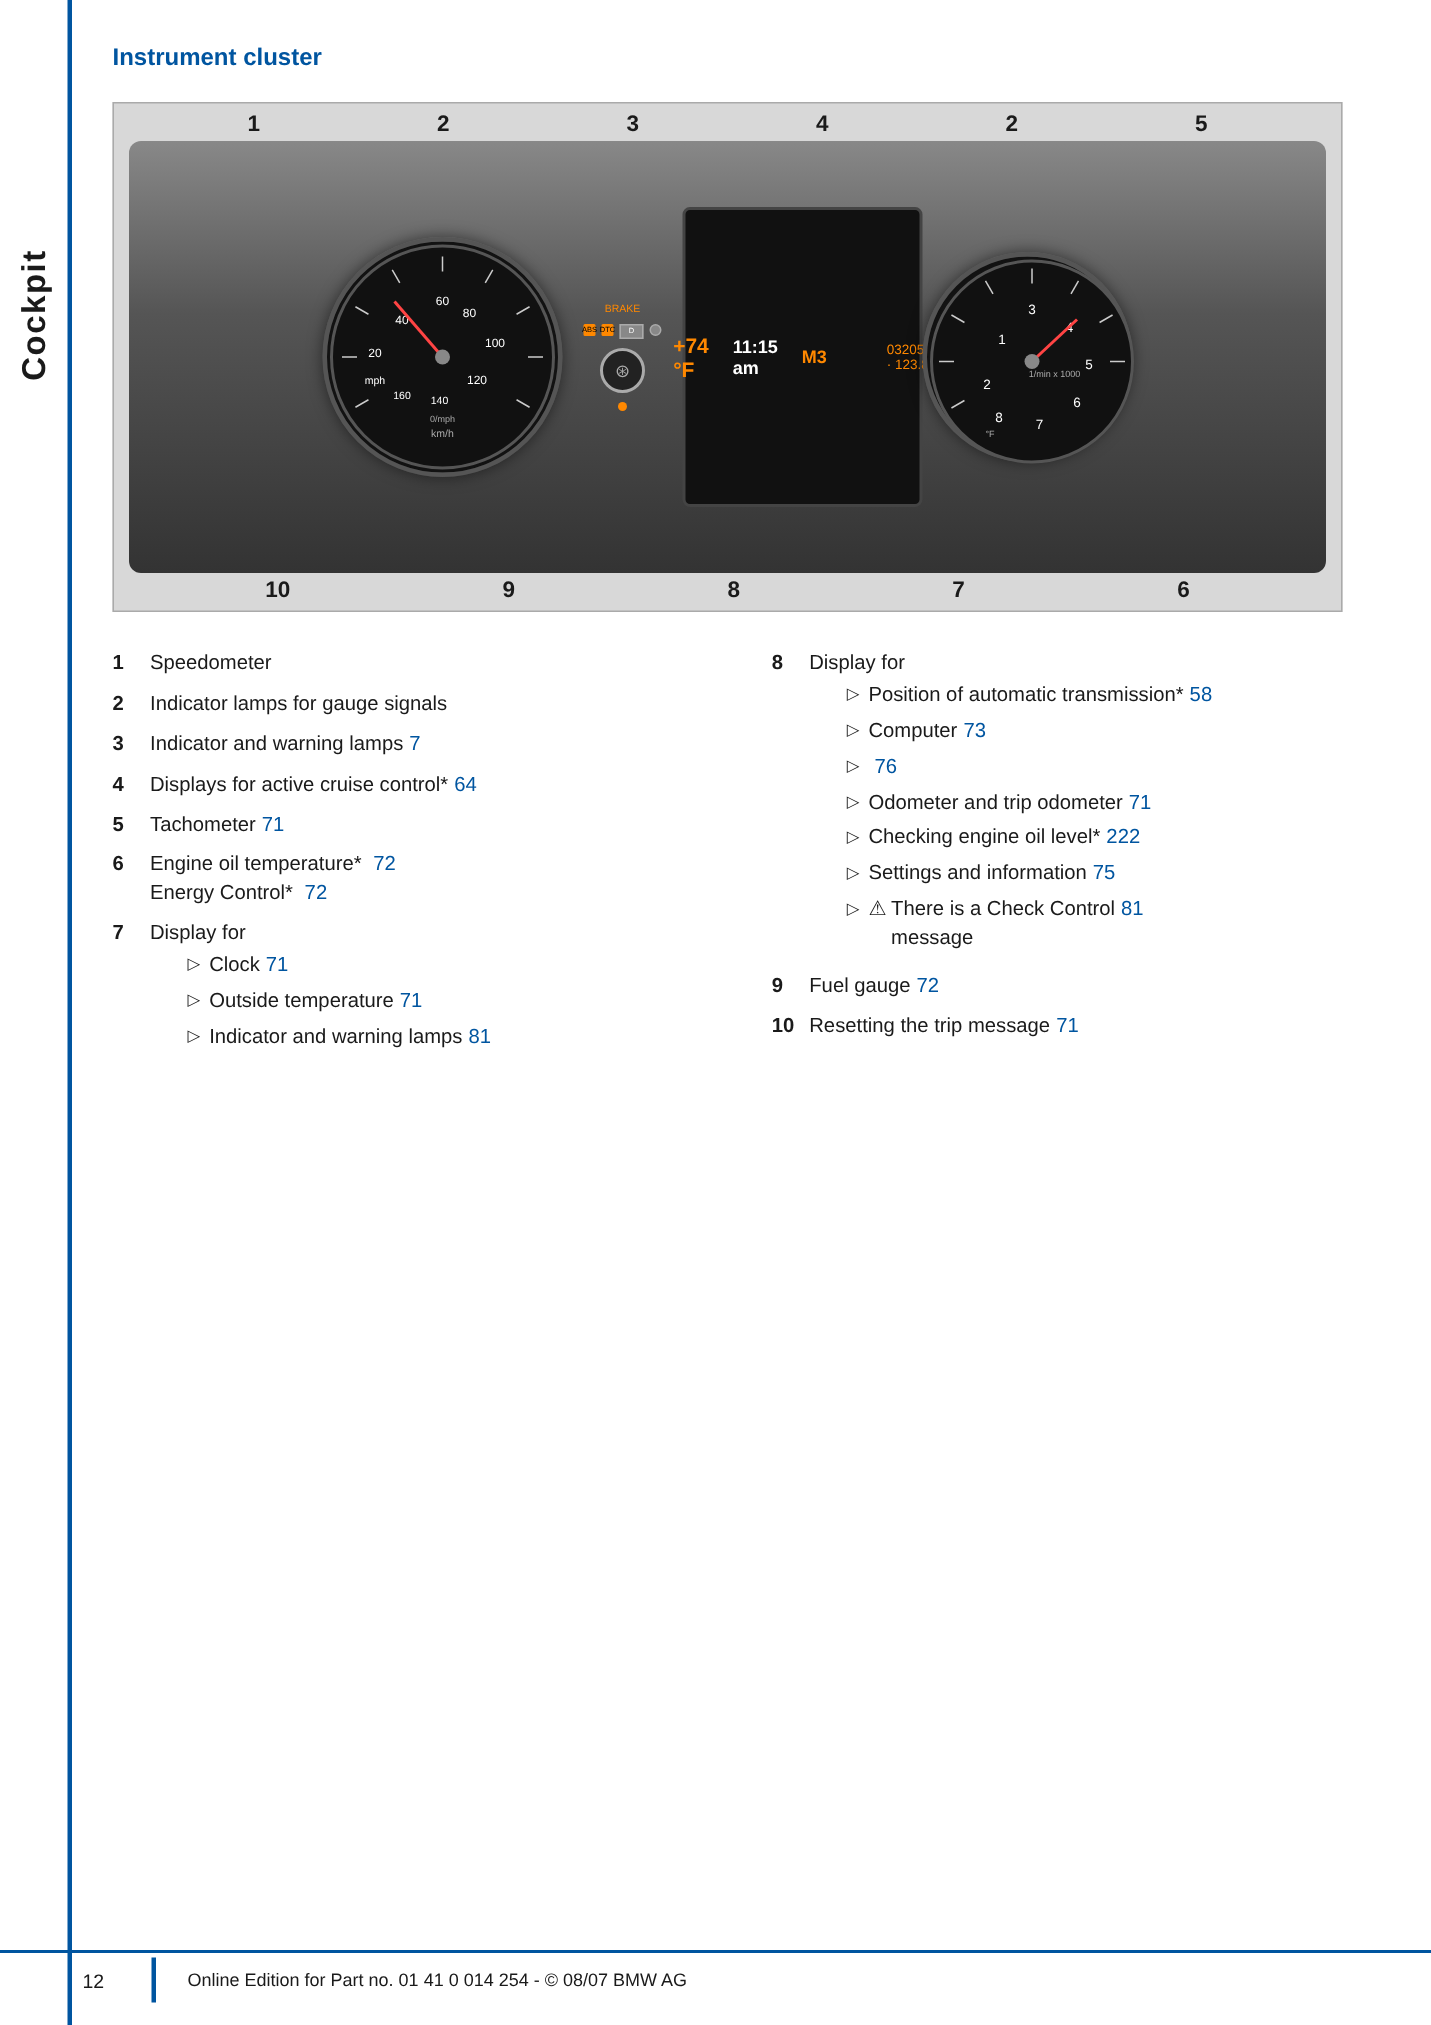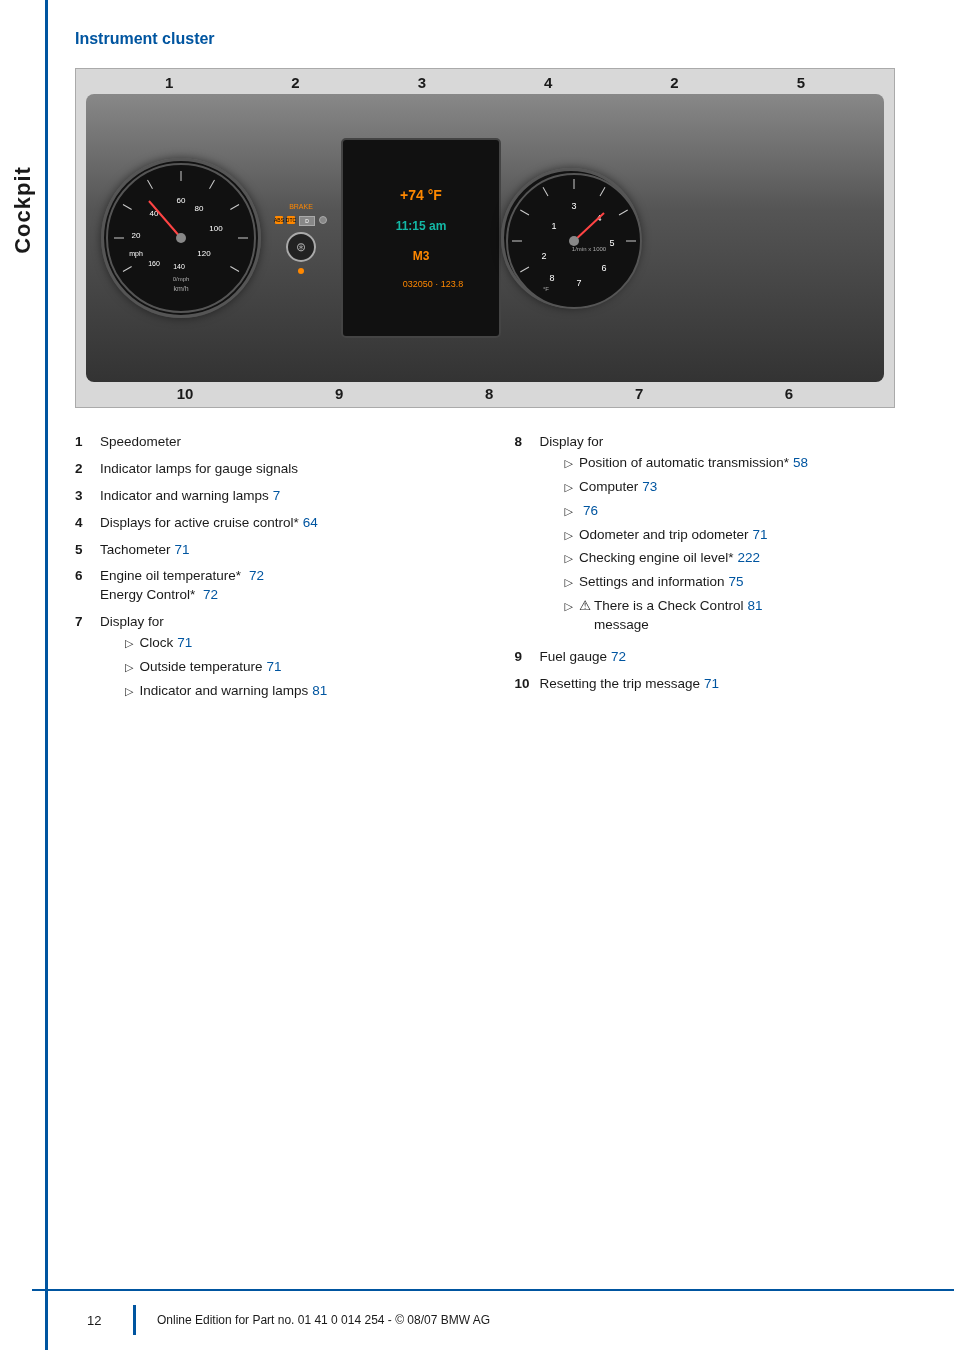--- a/index.html
+++ b/index.html
@@ -102,21 +102,21 @@
     .cluster-bg {
       position: absolute;
       top: 25px;
       left: 10px;
       right: 10px;
       bottom: 25px;
       background: linear-gradient(180deg, #888 0%, #555 40%, #333 100%);
       border-radius: 8px;
       display: flex;
       align-items: center;
-      justify-content: flex-start;
+      justify-content: center;
       padding: 10px 15px;
     }
 
     
     .gauge {
       width: 160px;
       height: 160px;
       border-radius: 50%;
       background: radial-gradient(circle, #1a1a1a 60%, #2a2a2a 100%);
       border: 3px solid #555;
@@ -132,34 +132,34 @@
     }
 
     
     .center-display {
       width: 160px;
       background: #111;
       border: 2px solid #444;
       border-radius: 5px;
       padding: 8px;
       display: flex;
-      flex-direction: column;
+      flex-direction: row;
       align-items: center;
       gap: 16px;
       min-height: 200px;
       justify-content: center;
     }
     .display-temp {
       font-size: 14px;
       color: #ff8800;
       font-weight: bold;
     }
     .display-time {
       font-size: 12px;
-      color: #14b8a6;
+      color: #ffffff;
       font-weight: bold;
     }
     .display-model {
       font-size: 12px;
       color: #ff8800;
       font-weight: bold;
     }
     .display-odo {
       font-size: 9px;
       color: #ff8800;
@@ -222,26 +222,25 @@
       color: #1a1a1a;
       margin-right: 3px;
     }
 
     
     .footer {
       position: absolute;
       bottom: 0;
       left: 0;
       right: 0;
-      padding: 14px 55px 15px 55px;
+      padding: 3px 55px 15px 55px;
       border-top: 2px solid #0055a0;
       display: flex;
       align-items: center;
       gap: 21px;
-      margin-left: 32px;
     }
     .footer-page {
       font-size: 13px;
       color: #1a1a1a;
       min-width: 25px;
     }
     .footer-border {
       width: 3px;
       height: 30px;
       background: #0055a0;

